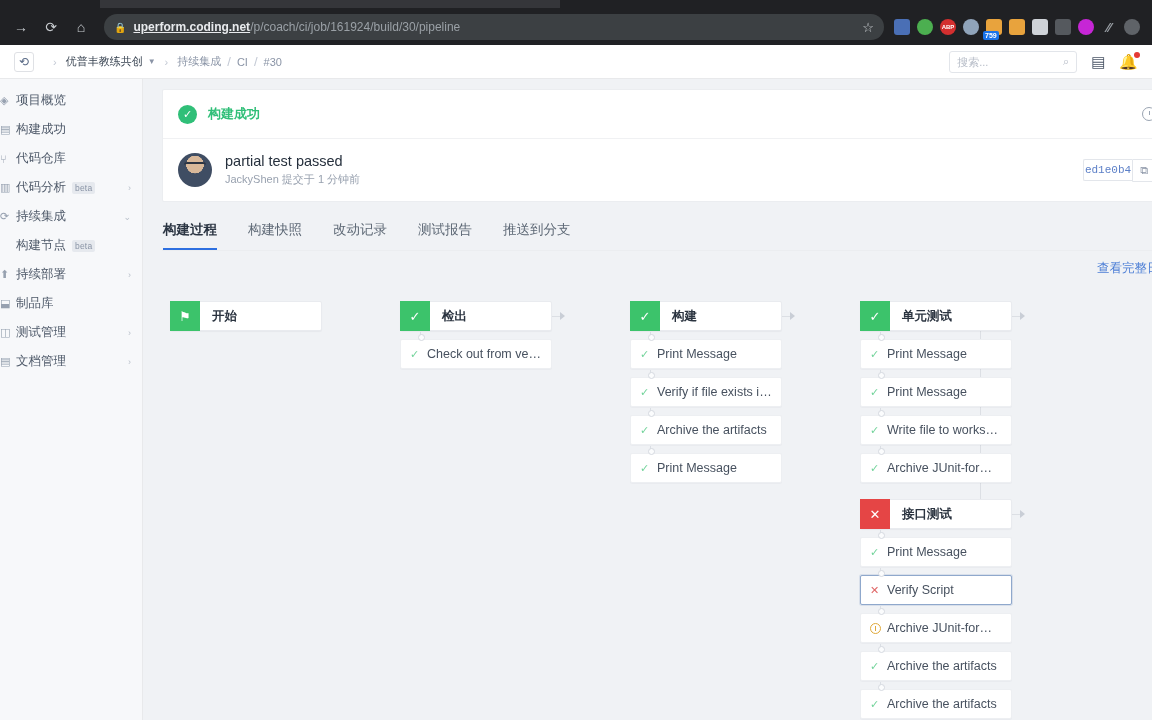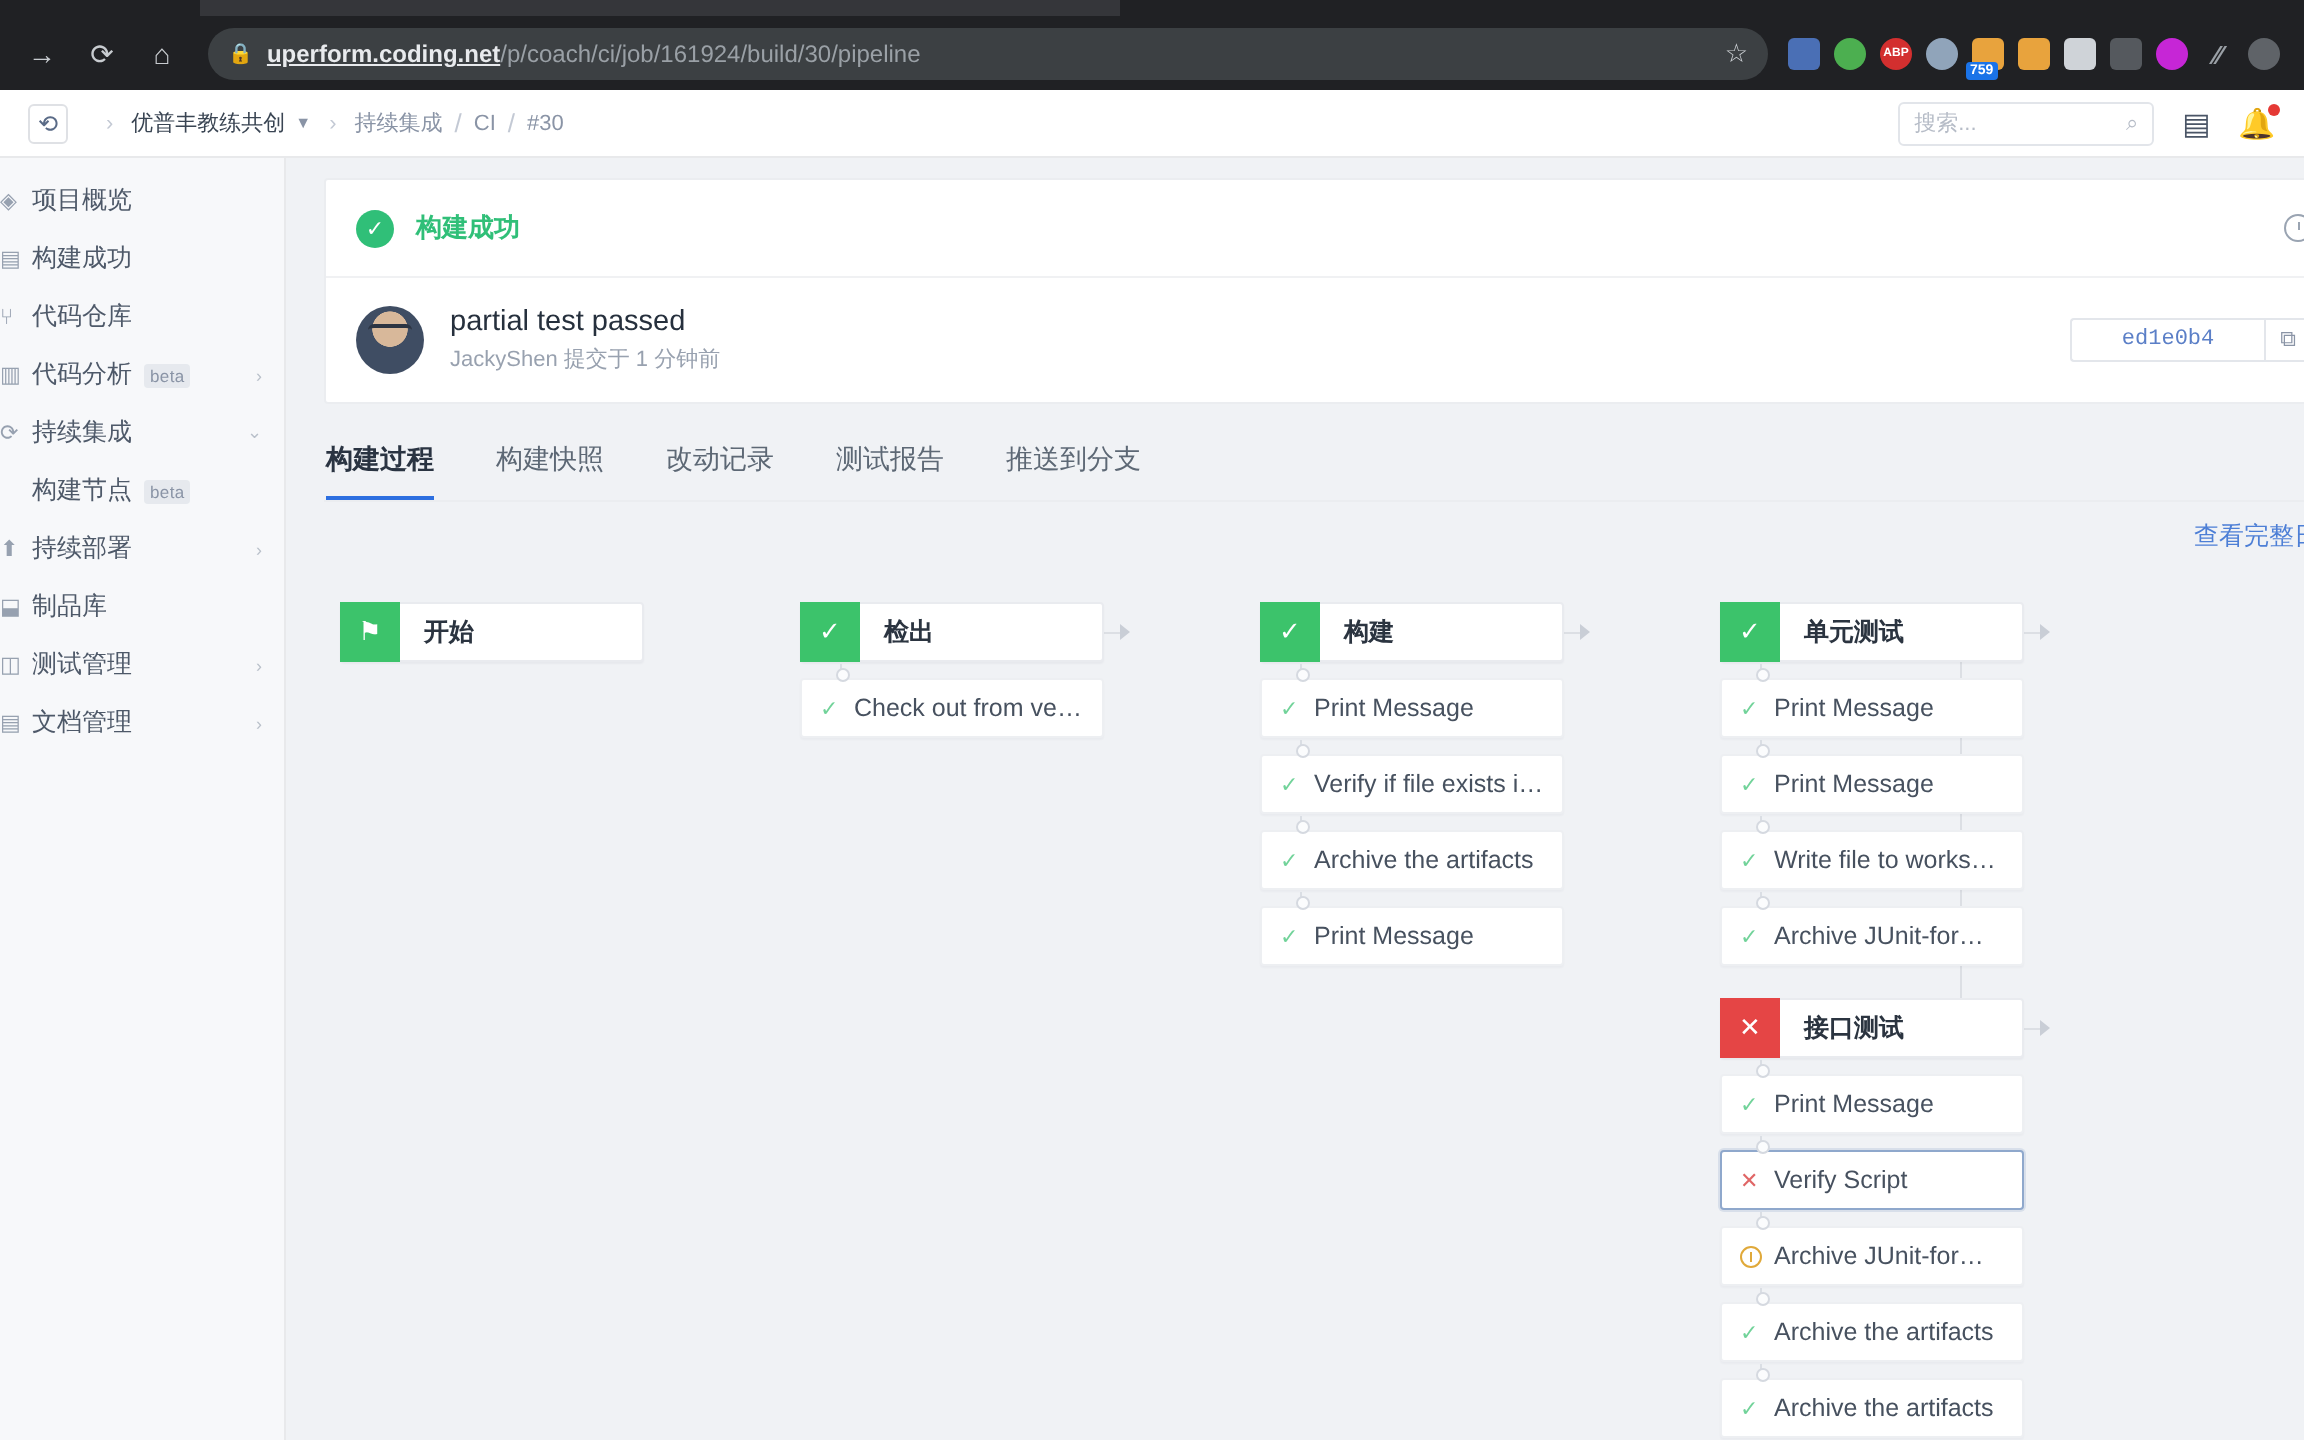--- a/index.html
+++ b/index.html
@@ -144,21 +144,21 @@
   }
   .avatar:before {
     content: ''; position: absolute; left: 6px; top: 9px; width: 22px; height: 5px;
     border-top: 2px solid #2c3442; border-radius: 3px;
   }
   .commit-msg { font-size: 14.5px; color: #26303d; margin-bottom: 3px; }
   .commit-sub { font-size: 11px; color: #98a1af; }
   .commit-right { margin-left: auto; display: flex; align-items: center; }
   .hashchip {
     border: 1px solid #e3e6eb; border-right: 0; border-radius: 2px 0 0 2px;
-    padding: 4px 25px; font-family: "Liberation Mono", "DejaVu Sans Mono", monospace;
+    padding: 4px 1px; font-family: "Liberation Mono", "DejaVu Sans Mono", monospace;
     font-size: 11px; color: #5b7fc7;
   }
   .copychip {
     border: 1px solid #e3e6eb; border-radius: 0 2px 2px 0; padding: 4px 7px;
     color: #8a94a6; font-size: 11px;
   }
 
   
   .tabs {
     display: flex; gap: 31px; border-bottom: 1px solid #ebedf0;

